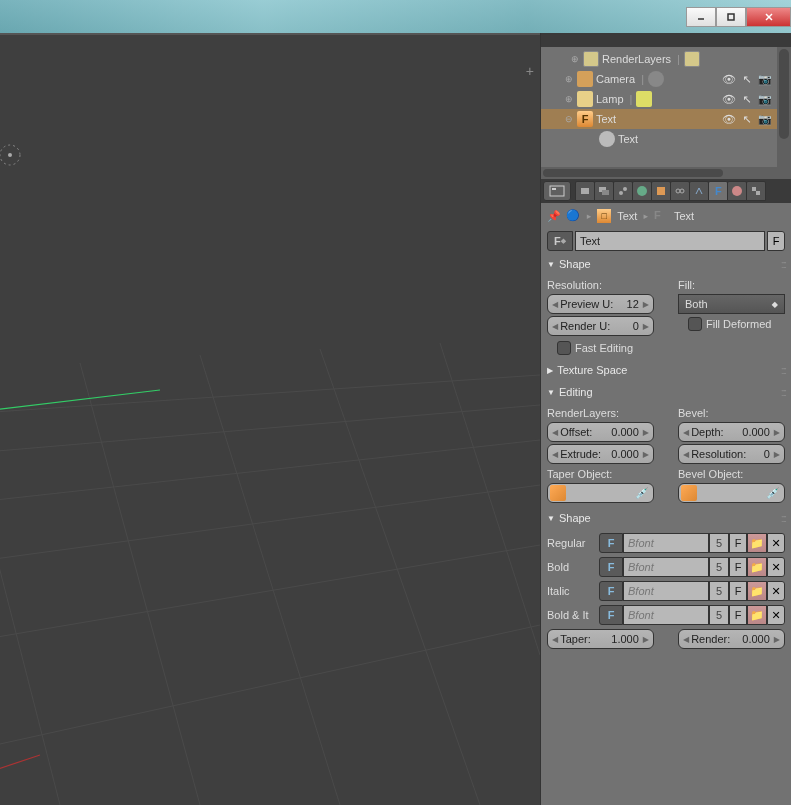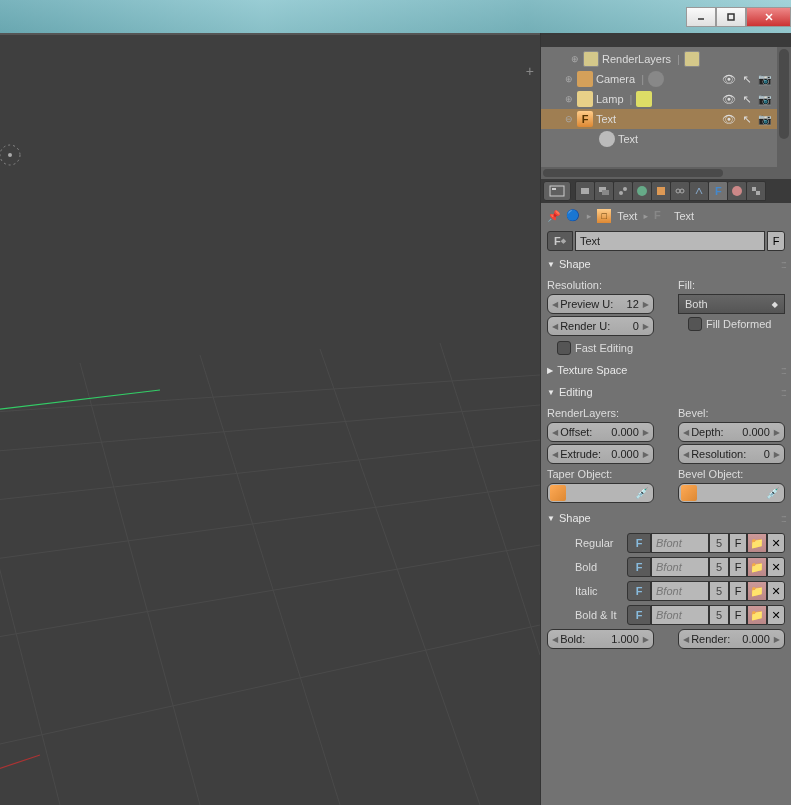--- a/index.html
+++ b/index.html
@@ -78,21 +78,21 @@
 .dropdown .dd-arr { margin-left: auto; font-size: 8px; }
 
 .check-row { display: flex; align-items: center; gap: 4px; color: #ddd; margin-top: 3px; padding-left: 10px; }
 .check { width: 14px; height: 14px; background: #555; border: 1px solid #333; border-radius: 3px; }
 
 .obj-picker { display: flex; background: #b5b5b5; border: 1px solid #333; border-radius: 6px; height: 20px; align-items: center; padding: 0 2px; }
 .obj-picker .ico { width: 16px; height: 16px; background: linear-gradient(135deg, #fa5, #d83); border-radius: 2px; }
 .obj-picker .dropper { margin-left: auto; width: 16px; }
 
 
-.font-row { display: flex; align-items: center; gap: 4px; margin-bottom: 4px; margin-left: 28px; }
+.font-row { display: flex; align-items: center; gap: 4px; margin-bottom: 4px; }
 .font-label { width: 48px; color: #ddd; }
 .font-picker { display: flex; flex: 1; }
 .font-picker .fbox { width: 24px; height: 20px; background: #5a5a5a; border: 1px solid #333; border-radius: 3px 0 0 3px; display: flex; align-items: center; justify-content: center; }
 .font-picker .fname { flex: 1; background: #b8b8b8; border: 1px solid #333; height: 20px; padding: 0 4px; color: #777; display: flex; align-items: center; font-style: italic; }
 .font-picker .fnum { width: 20px; background: #b8b8b8; border: 1px solid #333; height: 20px; display: flex; align-items: center; justify-content: center; color: #444; }
 .font-picker .ff { width: 18px; background: #b8b8b8; border: 1px solid #333; height: 20px; display: flex; align-items: center; justify-content: center; color: #222; }
 .font-picker .fopen { width: 20px; background: linear-gradient(to bottom, #c99, #b88); border: 1px solid #333; height: 20px; display: flex; align-items: center; justify-content: center; }
 .font-picker .fx { width: 18px; background: #b8b8b8; border: 1px solid #333; height: 20px; border-radius: 0 3px 3px 0; display: flex; align-items: center; justify-content: center; }
 
 .icon-render { background: #d4c88a; border: 1px solid #888; }
@@ -457,21 +457,21 @@
             <div class="fnum">5</div>
             <div class="ff">F</div>
             <div class="fopen">📁</div>
             <div class="fx">✕</div>
           </div>
         </div>
         <div class="row2" style="margin-top:4px">
           <div class="col">
             <div class="numfield">
               <span class="arr">◀</span>
-                <span class="nf-label">Bold:</span>
+                <span class="nf-label">Taper:</span>
                 <span class="nf-val">1.000</span>
                 <span class="arr" style="margin-left:4px">▶</span>
             </div>
           </div>
           <div class="col">
             <div class="numfield">
               <span class="arr">◀</span>
                 <span class="nf-label">Render:</span>
                 <span class="nf-val">0.000</span>
                 <span class="arr" style="margin-left:4px">▶</span>

